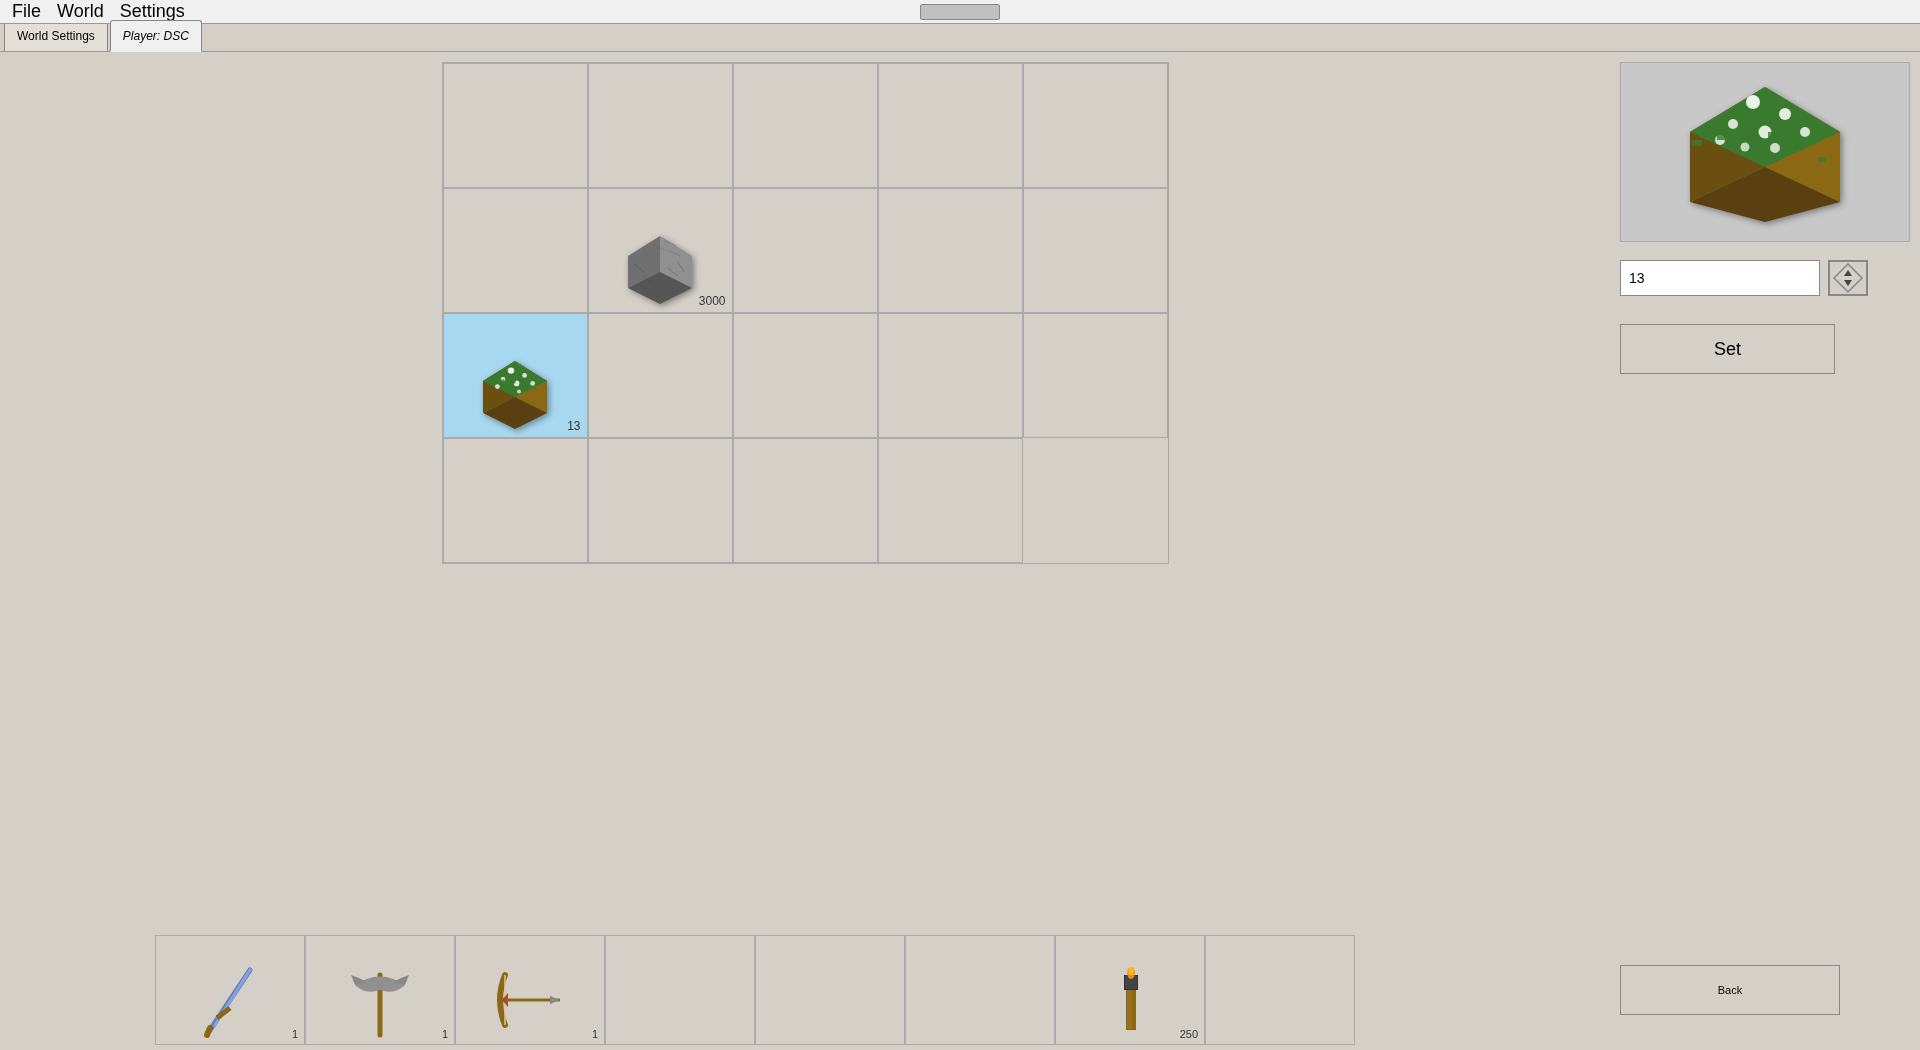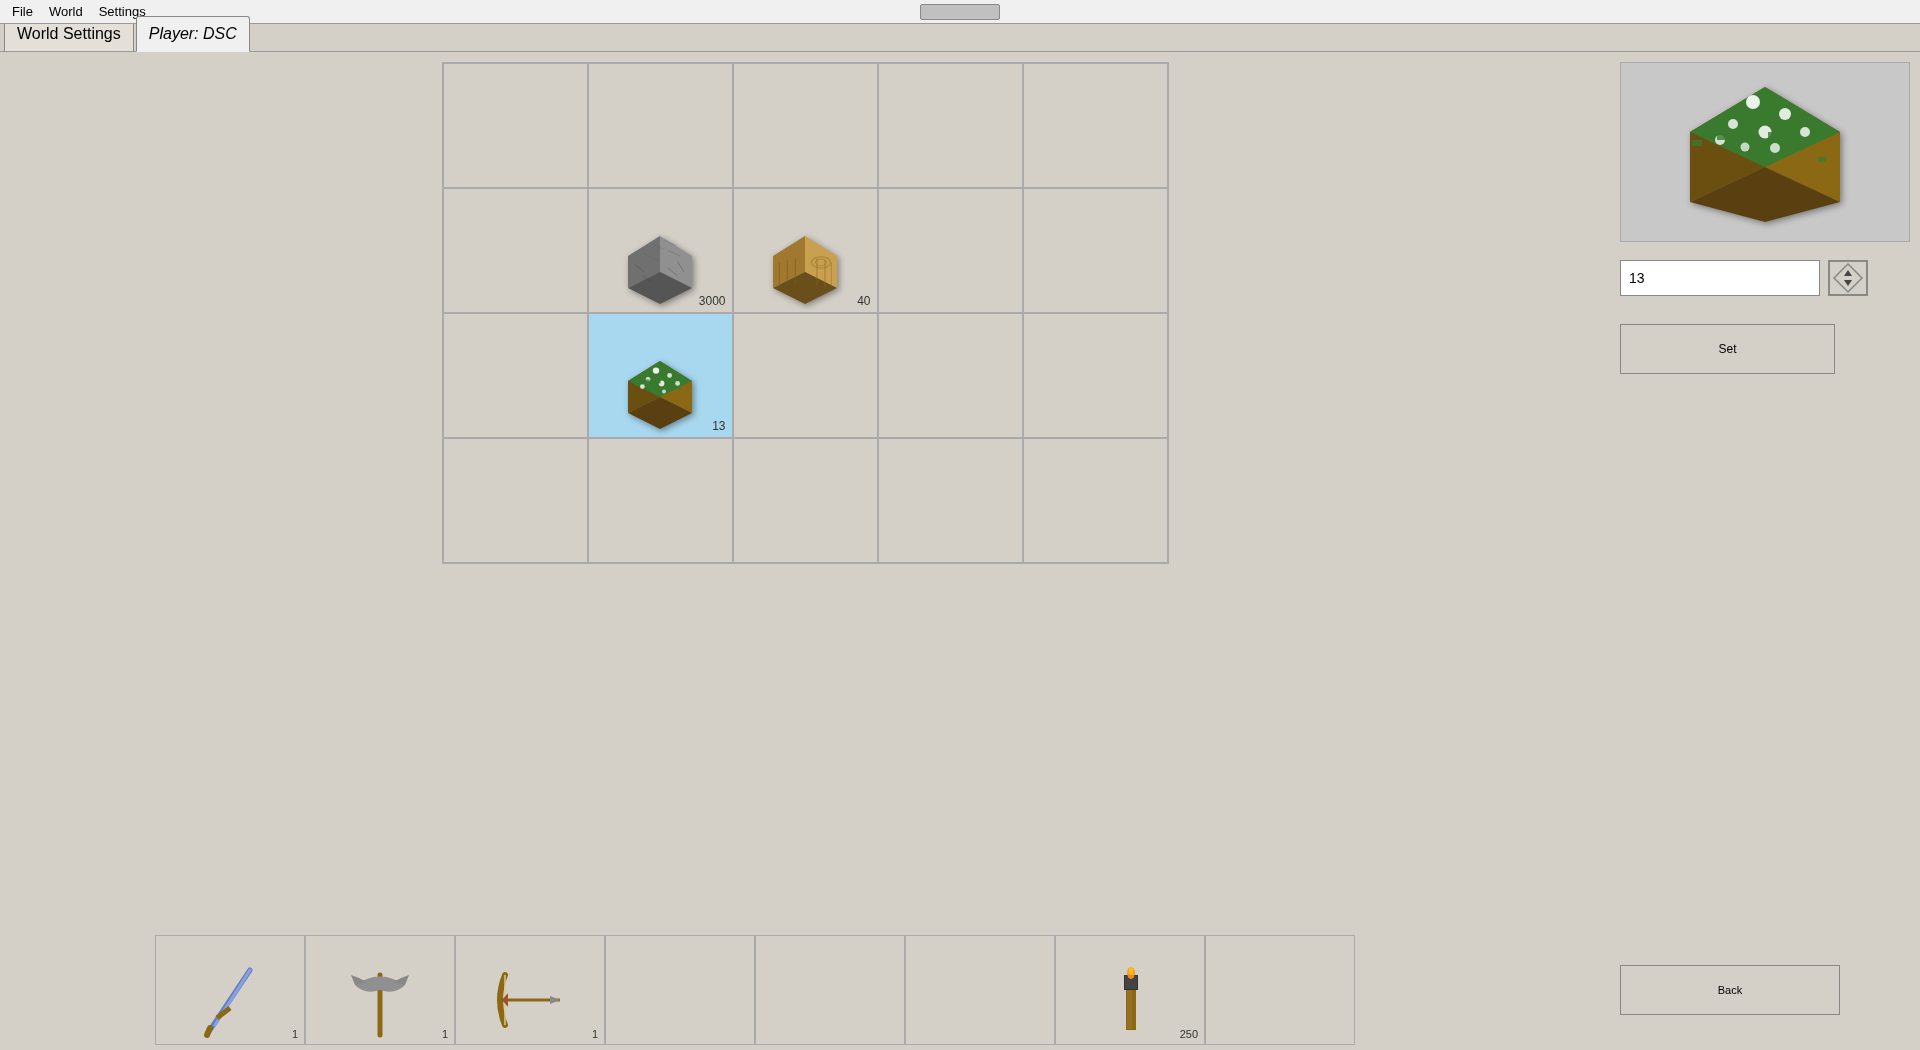--- a/index.html
+++ b/index.html
@@ -19,21 +19,21 @@
       align-items: center;
       background: #f0f0f0;
       border-bottom: 1px solid #999;
       height: 24px;
       padding: 0 4px;
       position: relative;
     }
     .menu-item {
       padding: 2px 8px;
       cursor: pointer;
-      font-size: 13px;
+      font-size: 18px;
     }
 
     
     #top-center-bar {
       position: absolute;
       top: 4px;
       left: 50%;
       transform: translateX(-50%);
       width: 80px;
       height: 16px;
@@ -50,21 +50,21 @@
       height: 28px;
       padding: 0 4px;
       border-bottom: 1px solid #999;
     }
     .tab {
       padding: 8px 12px;
       border: 1px solid #888;
       border-bottom: none;
       background: #e4e0d8;
       cursor: pointer;
-      font-size: 16px;
+      font-size: 12px;
       margin-right: 2px;
       border-radius: 3px 3px 0 0;
     }
     .tab.active {
       background: #f0f0f0;
       border-bottom: 1px solid #f0f0f0;
       position: relative;
       top: 1px;
       font-style: italic;
     }
@@ -173,21 +173,21 @@
       justify-content: center;
       gap: 0;
     }
 
     #set-btn {
       width: 215px;
       height: 50px;
       background: #d4d0c8;
       border: 1px solid #888;
       cursor: pointer;
-      font-size: 12px;
+      font-size: 18px;
       margin: 10px 0;
     }
 
     
     #bottom-toolbar {
       position: absolute;
       bottom: 0;
       left: 0;
       right: 0;
       height: 120px;
@@ -285,42 +285,20 @@
             <line x1="72" y1="42" x2="80" y2="55" stroke="#555" stroke-width="1" opacity="0.6"></line>
             <line x1="60" y1="50" x2="72" y2="60" stroke="#555" stroke-width="1" opacity="0.6"></line>
 
             <line x1="18" y1="45" x2="30" y2="55" stroke="#444" stroke-width="1" opacity="0.5"></line>
             <line x1="28" y1="60" x2="40" y2="68" stroke="#444" stroke-width="1" opacity="0.5"></line>
           </svg>
         </div>
         <span class="item-count">3000</span>
       </div>
 
-      <div class="inv-cell">
-        <div class="item-image">
-          <svg width="80" height="80" viewBox="0 0 100 100" class="block-svg">
-
-            <polygon points="50,10 90,35 90,75 50,55" fill="#c8a050"></polygon>
-            <polygon points="50,10 10,35 10,75 50,55" fill="#a07830"></polygon>
-            <polygon points="10,75 50,55 90,75 50,95" fill="#6b4f1a"></polygon>
-
-            <ellipse cx="70" cy="43" rx="12" ry="7" fill="none" stroke="#a08038" stroke-width="2" opacity="0.6"></ellipse>
-            <ellipse cx="70" cy="43" rx="7" ry="4" fill="none" stroke="#a08038" stroke-width="1.5" opacity="0.6"></ellipse>
-
-            <line x1="65" y1="38" x2="65" y2="72" stroke="#8b6520" stroke-width="1.5" opacity="0.5"></line>
-            <line x1="75" y1="40" x2="75" y2="74" stroke="#8b6520" stroke-width="1.5" opacity="0.5"></line>
-            <line x1="83" y1="43" x2="83" y2="73" stroke="#8b6520" stroke-width="1" opacity="0.5"></line>
-
-            <line x1="18" y1="43" x2="18" y2="73" stroke="#7a5c18" stroke-width="1.5" opacity="0.5"></line>
-            <line x1="28" y1="40" x2="28" y2="72" stroke="#7a5c18" stroke-width="1.5" opacity="0.5"></line>
-            <line x1="38" y1="38" x2="38" y2="70" stroke="#7a5c18" stroke-width="1.5" opacity="0.5"></line>
-          </svg>
-        </div>
-        <span class="item-count">40</span>
-      </div>
       <div class="inv-cell"></div>
       <div class="inv-cell"></div>
 
       <div class="inv-cell"></div>
 
       <div class="inv-cell selected">
         <div class="item-image">
           <svg width="80" height="80" viewBox="0 0 100 100" class="block-svg">
 
             <polygon points="50,10 90,35 90,75 50,55" fill="#8b6914"></polygon>

